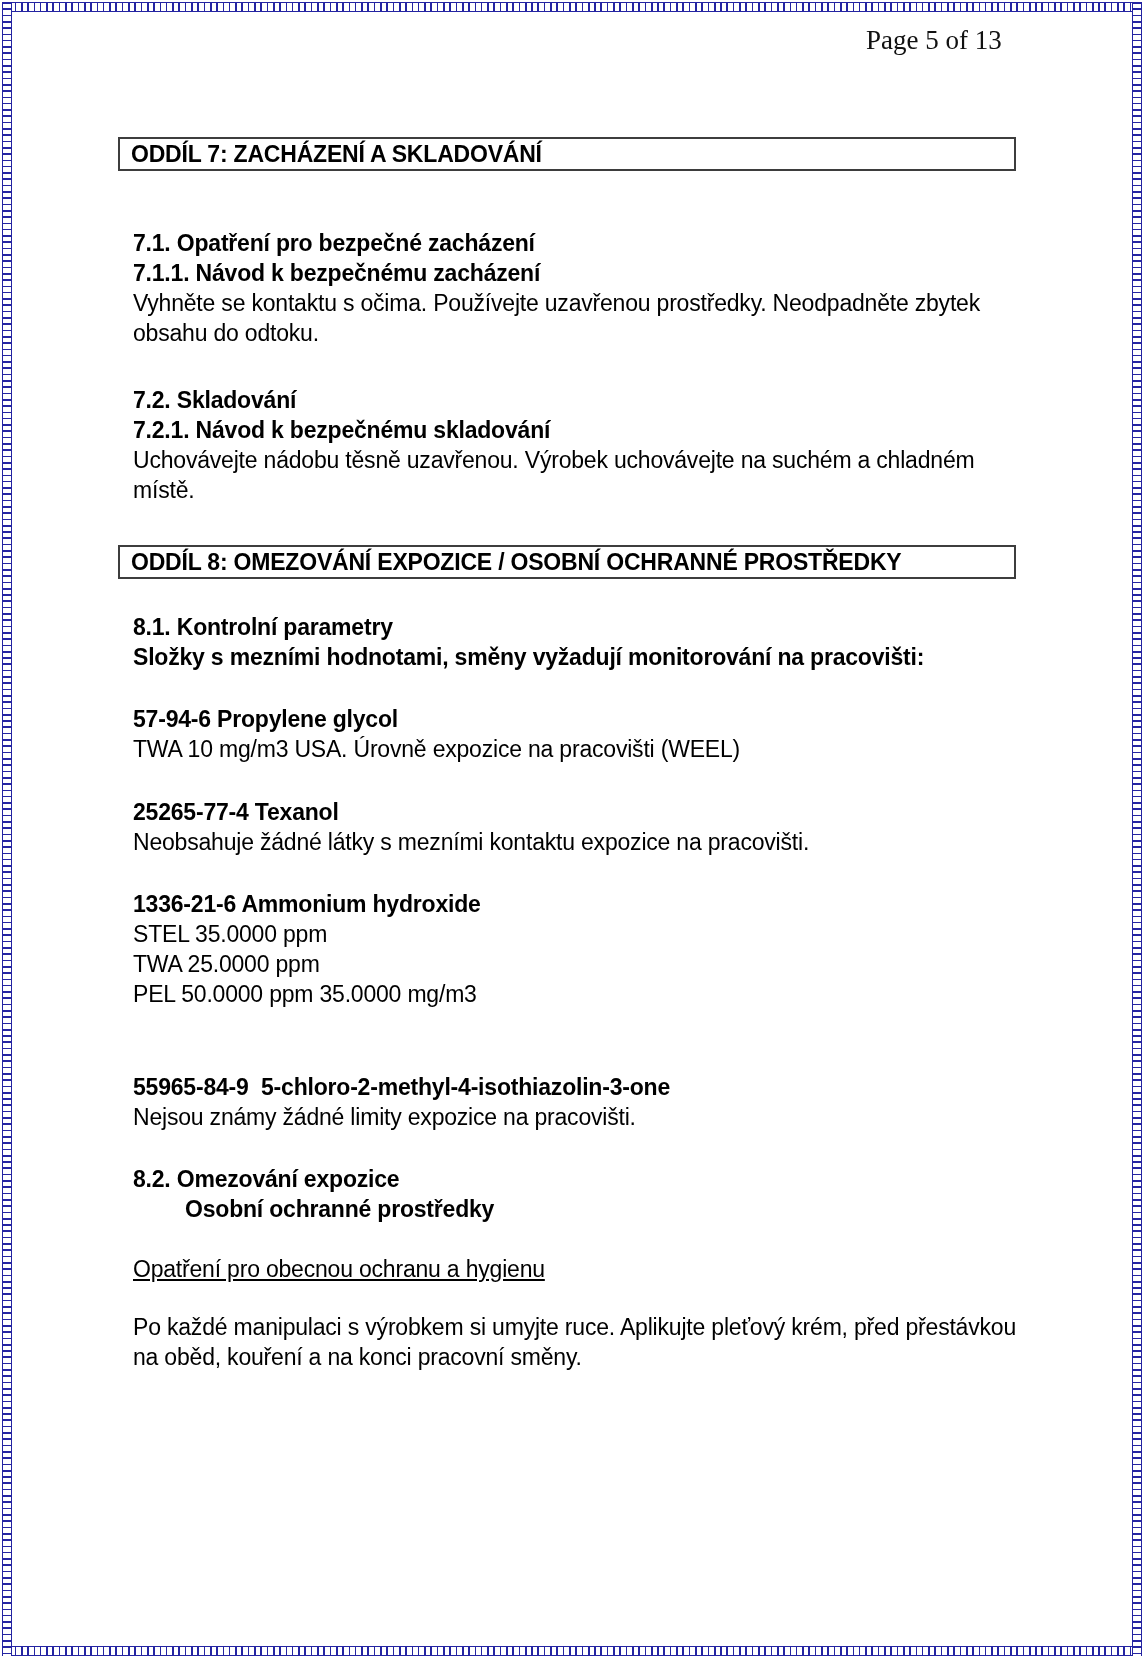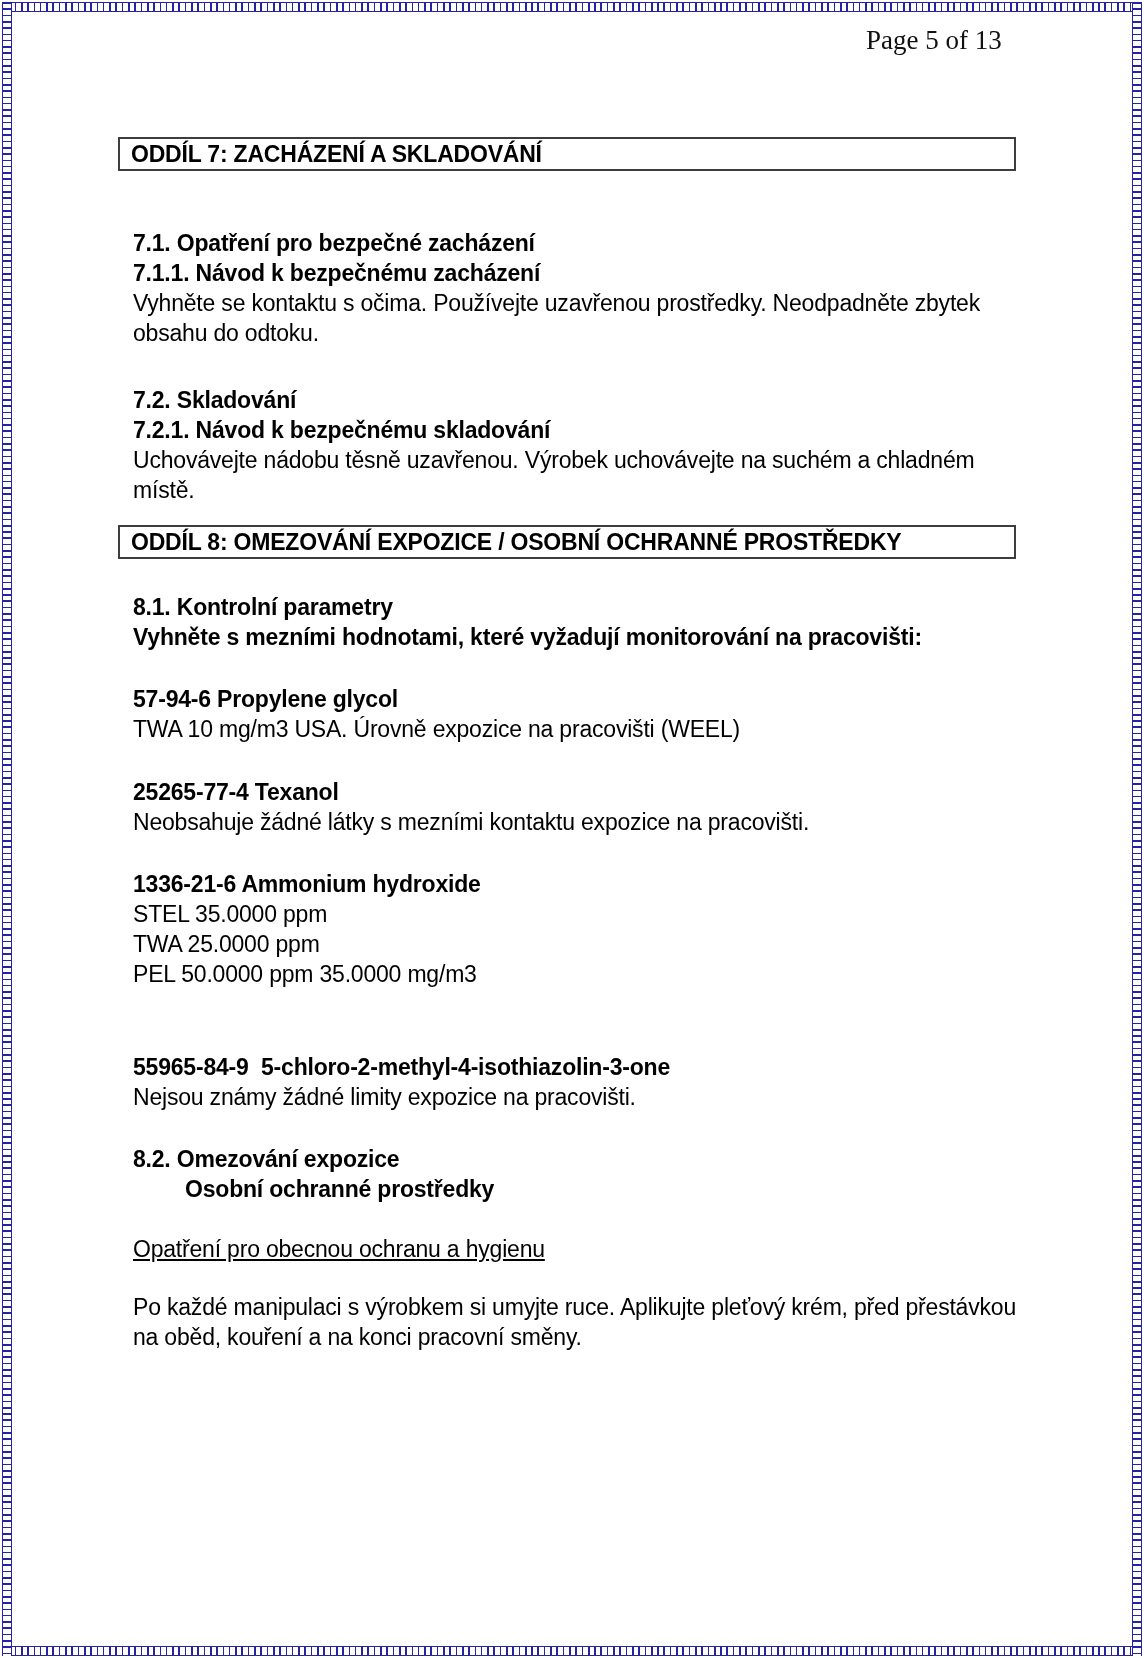--- a/index.html
+++ b/index.html
@@ -74,21 +74,21 @@
 
   .txt { margin-left: 15px; margin-right: 0; }
   .bold { font-weight: bold; }
   .pre  { white-space: pre-wrap; }
   .indent { margin-left: 67px; }
   .underline { text-decoration: underline; }
   .justify { text-align: justify; }
 
   .mt-heading7  { margin-top: 57px; }
   .mt-37 { margin-top: 37px; }
-  .mt-31 { margin-top: 20px; }
+  .mt-31 { margin-top: 40px; }
   .mt-33 { margin-top: 33px; }
   .mt-32 { margin-top: 32px; }
   .mt-63 { margin-top: 63px; }
   .mt-30 { margin-top: 30px; }
   .mt-28 { margin-top: 28px; }
 </style>
 </head>
 <body>
 
 <div class="page">
@@ -112,21 +112,21 @@
 
     <div class="txt bold mt-37">7.2. Skladování</div>
     <div class="txt bold">7.2.1. Návod k bezpečnému skladování</div>
     <div class="txt">Uchovávejte nádobu těsně uzavřenou. Výrobek uchovávejte na suchém a chladném místě.</div>
 
     <div class="section-box mt-31">
       <span>ODDÍL 8: OMEZOVÁNÍ EXPOZICE / OSOBNÍ OCHRANNÉ PROSTŘEDKY</span>
     </div>
 
     <div class="txt bold mt-33">8.1. Kontrolní parametry</div>
-    <div class="txt bold">Vyhněte s mezními hodnotami, které vyžadují monitorování na pracovišti:</div>
+    <div class="txt bold">Složky s mezními hodnotami, směny vyžadují monitorování na pracovišti:</div>
 
     <div class="txt bold pre mt-32">57-94-6 Propylene glycol</div>
     <div class="txt">TWA 10 mg/m3 USA. Úrovně expozice na pracovišti (WEEL)</div>
 
     <div class="txt bold pre mt-33">25265-77-4 Texanol</div>
     <div class="txt">Neobsahuje žádné látky s mezními kontaktu expozice na pracovišti.</div>
 
     <div class="txt bold pre mt-32">1336-21-6 Ammonium hydroxide</div>
     <div class="txt">STEL 35.0000 ppm</div>
     <div class="txt">TWA 25.0000 ppm</div>

